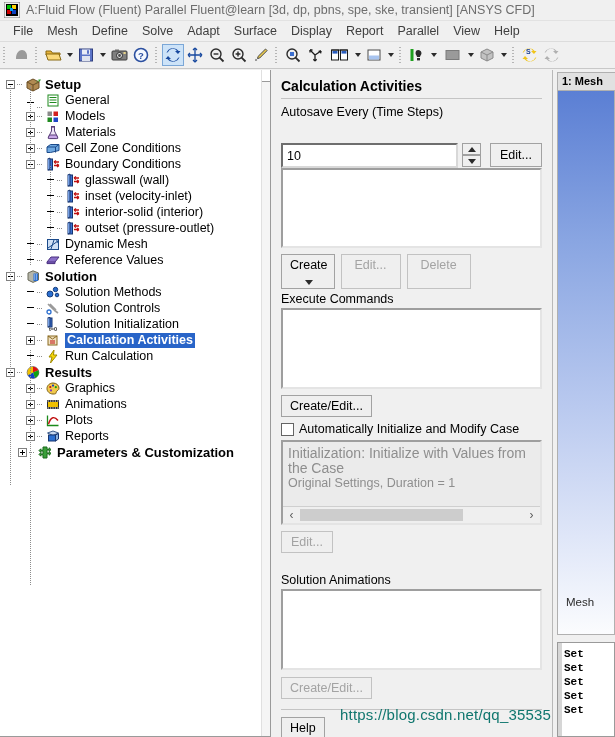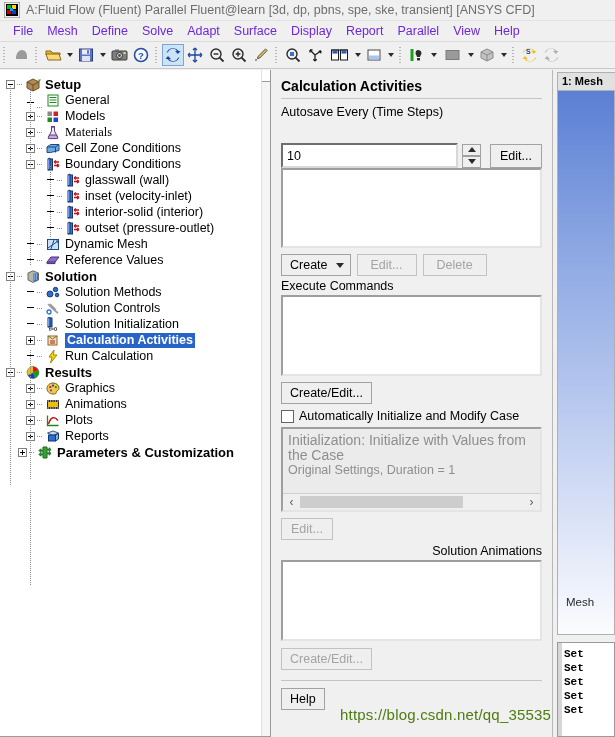--- a/index.html
+++ b/index.html
@@ -35,21 +35,21 @@
   #menubar {
     height: 21px;
     background: #f0f0f0;
     display: flex; align-items: center;
     padding-left: 6px;
     border-bottom: 1px solid #dcdcdc;
   }
   #menubar .menu-item {
     padding: 2px 7px;
     font-size: 12.5px;
-    color: #6d28d9;
+    color: #404040;
     white-space: nowrap;
     cursor: default;
   }
 
   
   #toolbar {
     height: 27px;
     background: #f0f0f0;
     display: flex; align-items: center;
     border-bottom: 1px solid #c8c8c8;
@@ -159,21 +159,21 @@
   .spin .sb.dn::after {
     content:""; width:0;height:0;border-left:4px solid transparent;border-right:4px solid transparent;border-top:5px solid #2b2b2b;
   }
   .btn {
     background:#efefef; border:1px solid #a2a2a2;
     font-size:12.5px; padding:3px 8px; line-height:14px;
     font-family:"Liberation Sans", sans-serif; color:#000;
     cursor:default; white-space:nowrap;
   }
   .btn.disabled { color:#a3a3a3; border-color:#c2c2c2; background:#efefef; }
-  .btn.combo { display:inline-flex; align-items:center; gap:8px; padding-right:6px; }
+  .btn.combo { display:inline-flex; align-items:center; gap:8px; padding-right:6px;flex-direction:column; }
   .btn.combo .caret { width:0;height:0;border-left:4px solid transparent;border-right:4px solid transparent;border-top:5px solid #2b2b2b; }
 
   .listbox {
     background:#fff;
     border:2px solid; border-color:#9e9e9e #e4e4e4 #e4e4e4 #9e9e9e;
   }
   .listbox.ro { background:#ebebeb; }
 
   .checkrow { display:flex; align-items:center; gap:5px; margin:5px 0 4px 0; }
   .checkbox {
@@ -214,21 +214,21 @@
     padding:4px 0 0 6px; line-height:14px; overflow:hidden;
   }
   #console .cline { white-space:nowrap; }
   #console-scroll {
     position:absolute; left:0; top:0; bottom:0; width:4px; background:#d6d6d6;
   }
 
   
   #watermark {
     position:absolute; left:340px; top:706px;
-    font-size:15px; color:#4d7c0f; font-family:"Liberation Sans", sans-serif;
+    font-size:15px; color:#0f766e; font-family:"Liberation Sans", sans-serif;
     white-space:nowrap; pointer-events:none; letter-spacing:0.2px;
   }
 </style>
 </head>
 <body>
 
 <div id="titlebar">
   <span class="app-icon">
     <svg width="16" height="16" viewBox="0 0 16 16">
       <rect x="0" y="0" width="16" height="16" fill="#f0f0f0" stroke="#7a7a7a"></rect>
@@ -433,21 +433,21 @@
           <span class="expander plus"></span>
           <span class="dots"></span>
           <span class="ticon"><svg width="16" height="15" viewBox="0 0 16 15">
               <rect x="2.5" y="2.5" width="4.5" height="4.5" fill="#8a8a8a"></rect>
               <rect x="8.5" y="2.5" width="4.5" height="4.5" fill="#d22020"></rect>
               <rect x="2.5" y="8.5" width="4.5" height="4.5" fill="#1f8a1f"></rect>
               <rect x="8.5" y="8.5" width="4.5" height="4.5" fill="#1f46c8"></rect>
             </svg></span>
           <span class="label">Models</span>
         </div>
-        <div class="node" style="padding-left: 20px; font-family: Liberation Serif, serif;">
+        <div class="node" style="padding-left: 20px;">
           <span class="expander plus"></span>
           <span class="dots"></span>
           <span class="ticon"><svg width="16" height="15" viewBox="0 0 16 15">
               <path d="M6.5 2 h3 v4 l3 6 a1 1 0 0 1 -1 1.4 h-7 a1 1 0 0 1 -1 -1.4 l3 -6 Z" fill="#efe6f7" stroke="#5a3f7a"></path>
               <path d="M4.6 10 h6.8 l1.2 2.2 a1 1 0 0 1 -1 1.4 h-7.2 a1 1 0 0 1 -1 -1.4 Z" fill="#c9a8e8" stroke="#5a3f7a"></path>
               <path d="M6 1.6 h4" stroke="#5a3f7a" stroke-width="1.2"></path>
             </svg></span>
           <span class="label">Materials</span>
         </div>
         <div class="node" style="padding-left: 20px;">
@@ -663,21 +663,21 @@
       <div class="thumb"></div>
     </div>
   </div>
 
   <div id="taskpage">
 
     <div class="tp-title">Calculation Activities</div>
     <div class="tp-rule"></div>
 
     <div class="tp-label">Autosave Every (Time Steps)</div>
-    <div style="display:flex; align-items:center;margin-top:24px;">
+    <div style="display:flex; align-items:flex-start;margin-top:24px;">
       <div class="textfield" style="width:190px;">10</div>
       <div class="spin">
         <div class="sb up"></div>
         <div class="sb dn"></div>
       </div>
       <div class="btn" style="margin-left:9px; padding:4px 9px;">Edit...</div>
     </div>
 
     <div class="listbox" style="height:80px;"></div>
     <div style="display:flex; gap:6px; margin-top:6px;">
@@ -707,21 +707,21 @@
         <div class="track">
           <div class="thumb"></div>
         </div>
         <div class="arr" style="margin-left:auto;">›</div>
       </div>
     </div>
     <div style="margin-top:6px;">
       <div class="btn disabled" style="display:inline-block; padding:3px 9px;">Edit...</div>
     </div>
 
-    <div class="tp-label" style="margin-top:4px;text-align:right;">Solution Animations</div>
+    <div class="tp-label" style="margin-top:20px;">Solution Animations</div>
     <div class="listbox" style="height:81px;"></div>
     <div style="margin-top:7px;">
       <div class="btn disabled" style="display:inline-block; padding:3px 8px;">Create/Edit...</div>
     </div>
 
     <div class="bottom-rule" style="margin-top:10px;"></div>
     <div style="margin-top:7px;">
       <div class="btn" style="display:inline-block; padding:3px 8px;">Help</div>
     </div>
 

